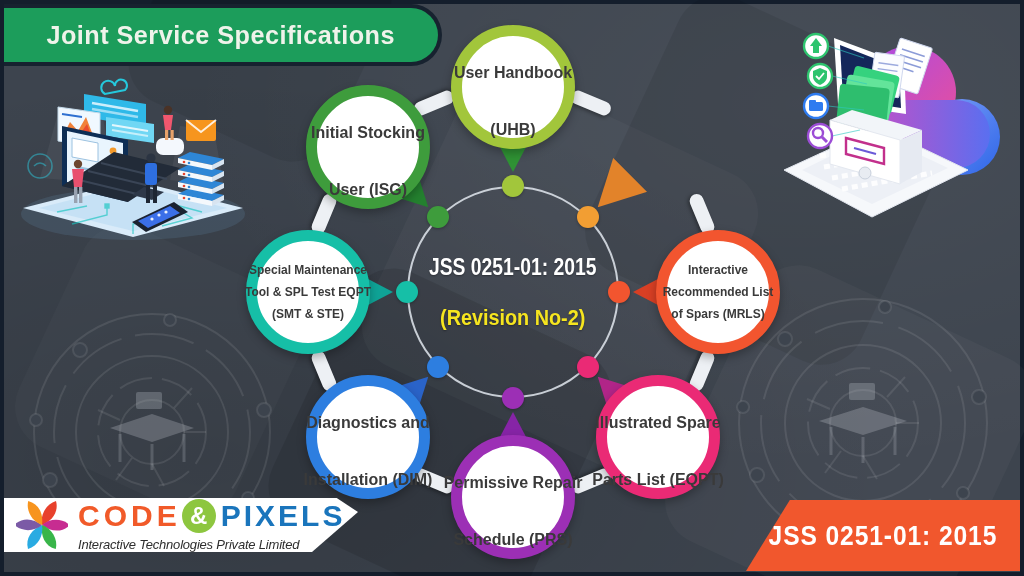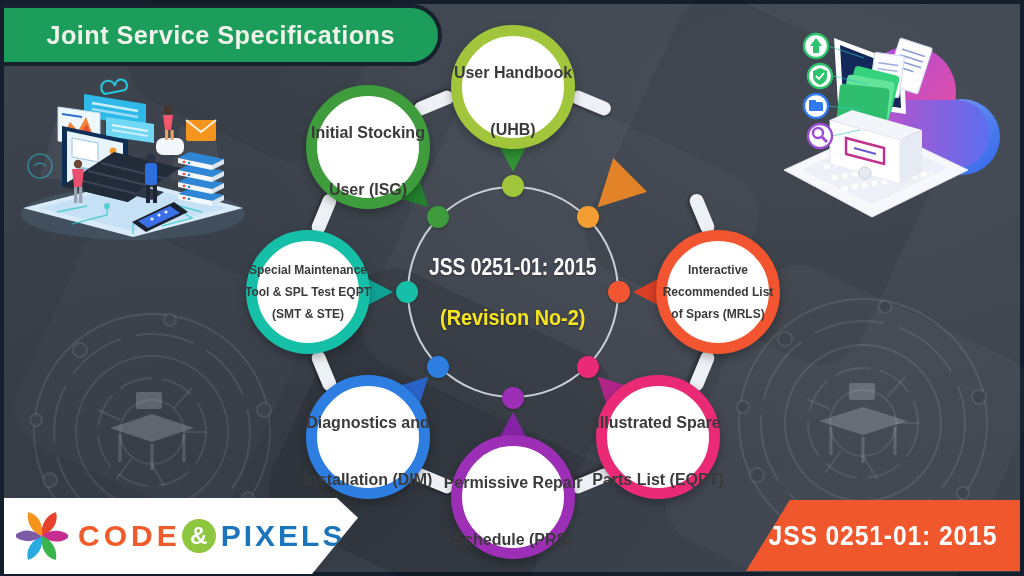--- a/index.html
+++ b/index.html
@@ -56,21 +56,21 @@
     position:absolute; width:124px; height:124px; border-radius:50%;
     background:#FFFFFF; border:11px solid #999; box-sizing:border-box; z-index:5;
     display:flex; flex-direction:column; align-items:center; justify-content:center;
     text-align:center; box-shadow:0 4px 10px rgba(0,0,0,.28);
   }
   .node .ln{font-weight:bold; color:#3A3A3A; line-height:1; white-space:nowrap;}
   .node.two{gap:13px;} .node.two .ln{font-size:16px;margin-top:28px;}
   .node.three{gap:10px;} .node.three .ln{font-size:12px;}
   
   .logo-banner{
-    position:absolute; left:4px; top:498px; width:354px; height:76px; z-index:6;
+    position:absolute; left:4px; top:498px; width:354px; height:54px; z-index:6;
     background:#FFFFFF; clip-path:polygon(0 0, 94% 0, 100% 26%, 87% 100%, 0 100%);
     display:flex; align-items:center; padding-left:12px; box-sizing:border-box;
   }
   .logo-text{margin-left:10px; display:flex; flex-direction:column; align-items:flex-start;}
   .logo-row{display:flex; align-items:center; height:36px;}
   .logo-code{font-size:30px; font-weight:bold; letter-spacing:4px;}
   .logo-amp{
     width:34px; height:34px; border-radius:50%; color:#FFF; font-size:24px; font-weight:bold;
     display:flex; align-items:center; justify-content:center; margin:0 5px 0 1px;
   }
@@ -414,20 +414,21 @@
         <path d="M0,0 C10,-4 17,-13 14,-24 C4,-21 -2,-10 0,0 Z" fill="#7B5AA6" transform="rotate(240)"></path>
         <path d="M0,0 C10,-4 17,-13 14,-24 C4,-21 -2,-10 0,0 Z" fill="#F7941E" transform="rotate(300)"></path>
       </g>
     </svg>
     <div class="logo-text">
       <div class="logo-row">
         <span class="logo-code" style="color: rgb(241, 90, 41);">CODE</span>
         <span class="logo-amp" style="background: rgb(141, 198, 63);">&amp;</span>
         <span class="logo-pixels" style="color: rgb(26, 117, 188);">PIXELS</span>
       </div>
+      <div class="logo-tagline">Interactive Technologies Private Limited</div>
     </div>
   </div>
 
   <div class="jss-badge" style="background: rgb(241, 87, 45);">
     <span style="color: rgb(255, 255, 255);">JSS 0251-01: 2015</span>
   </div>
 
 </div>
 
 </body></html>

